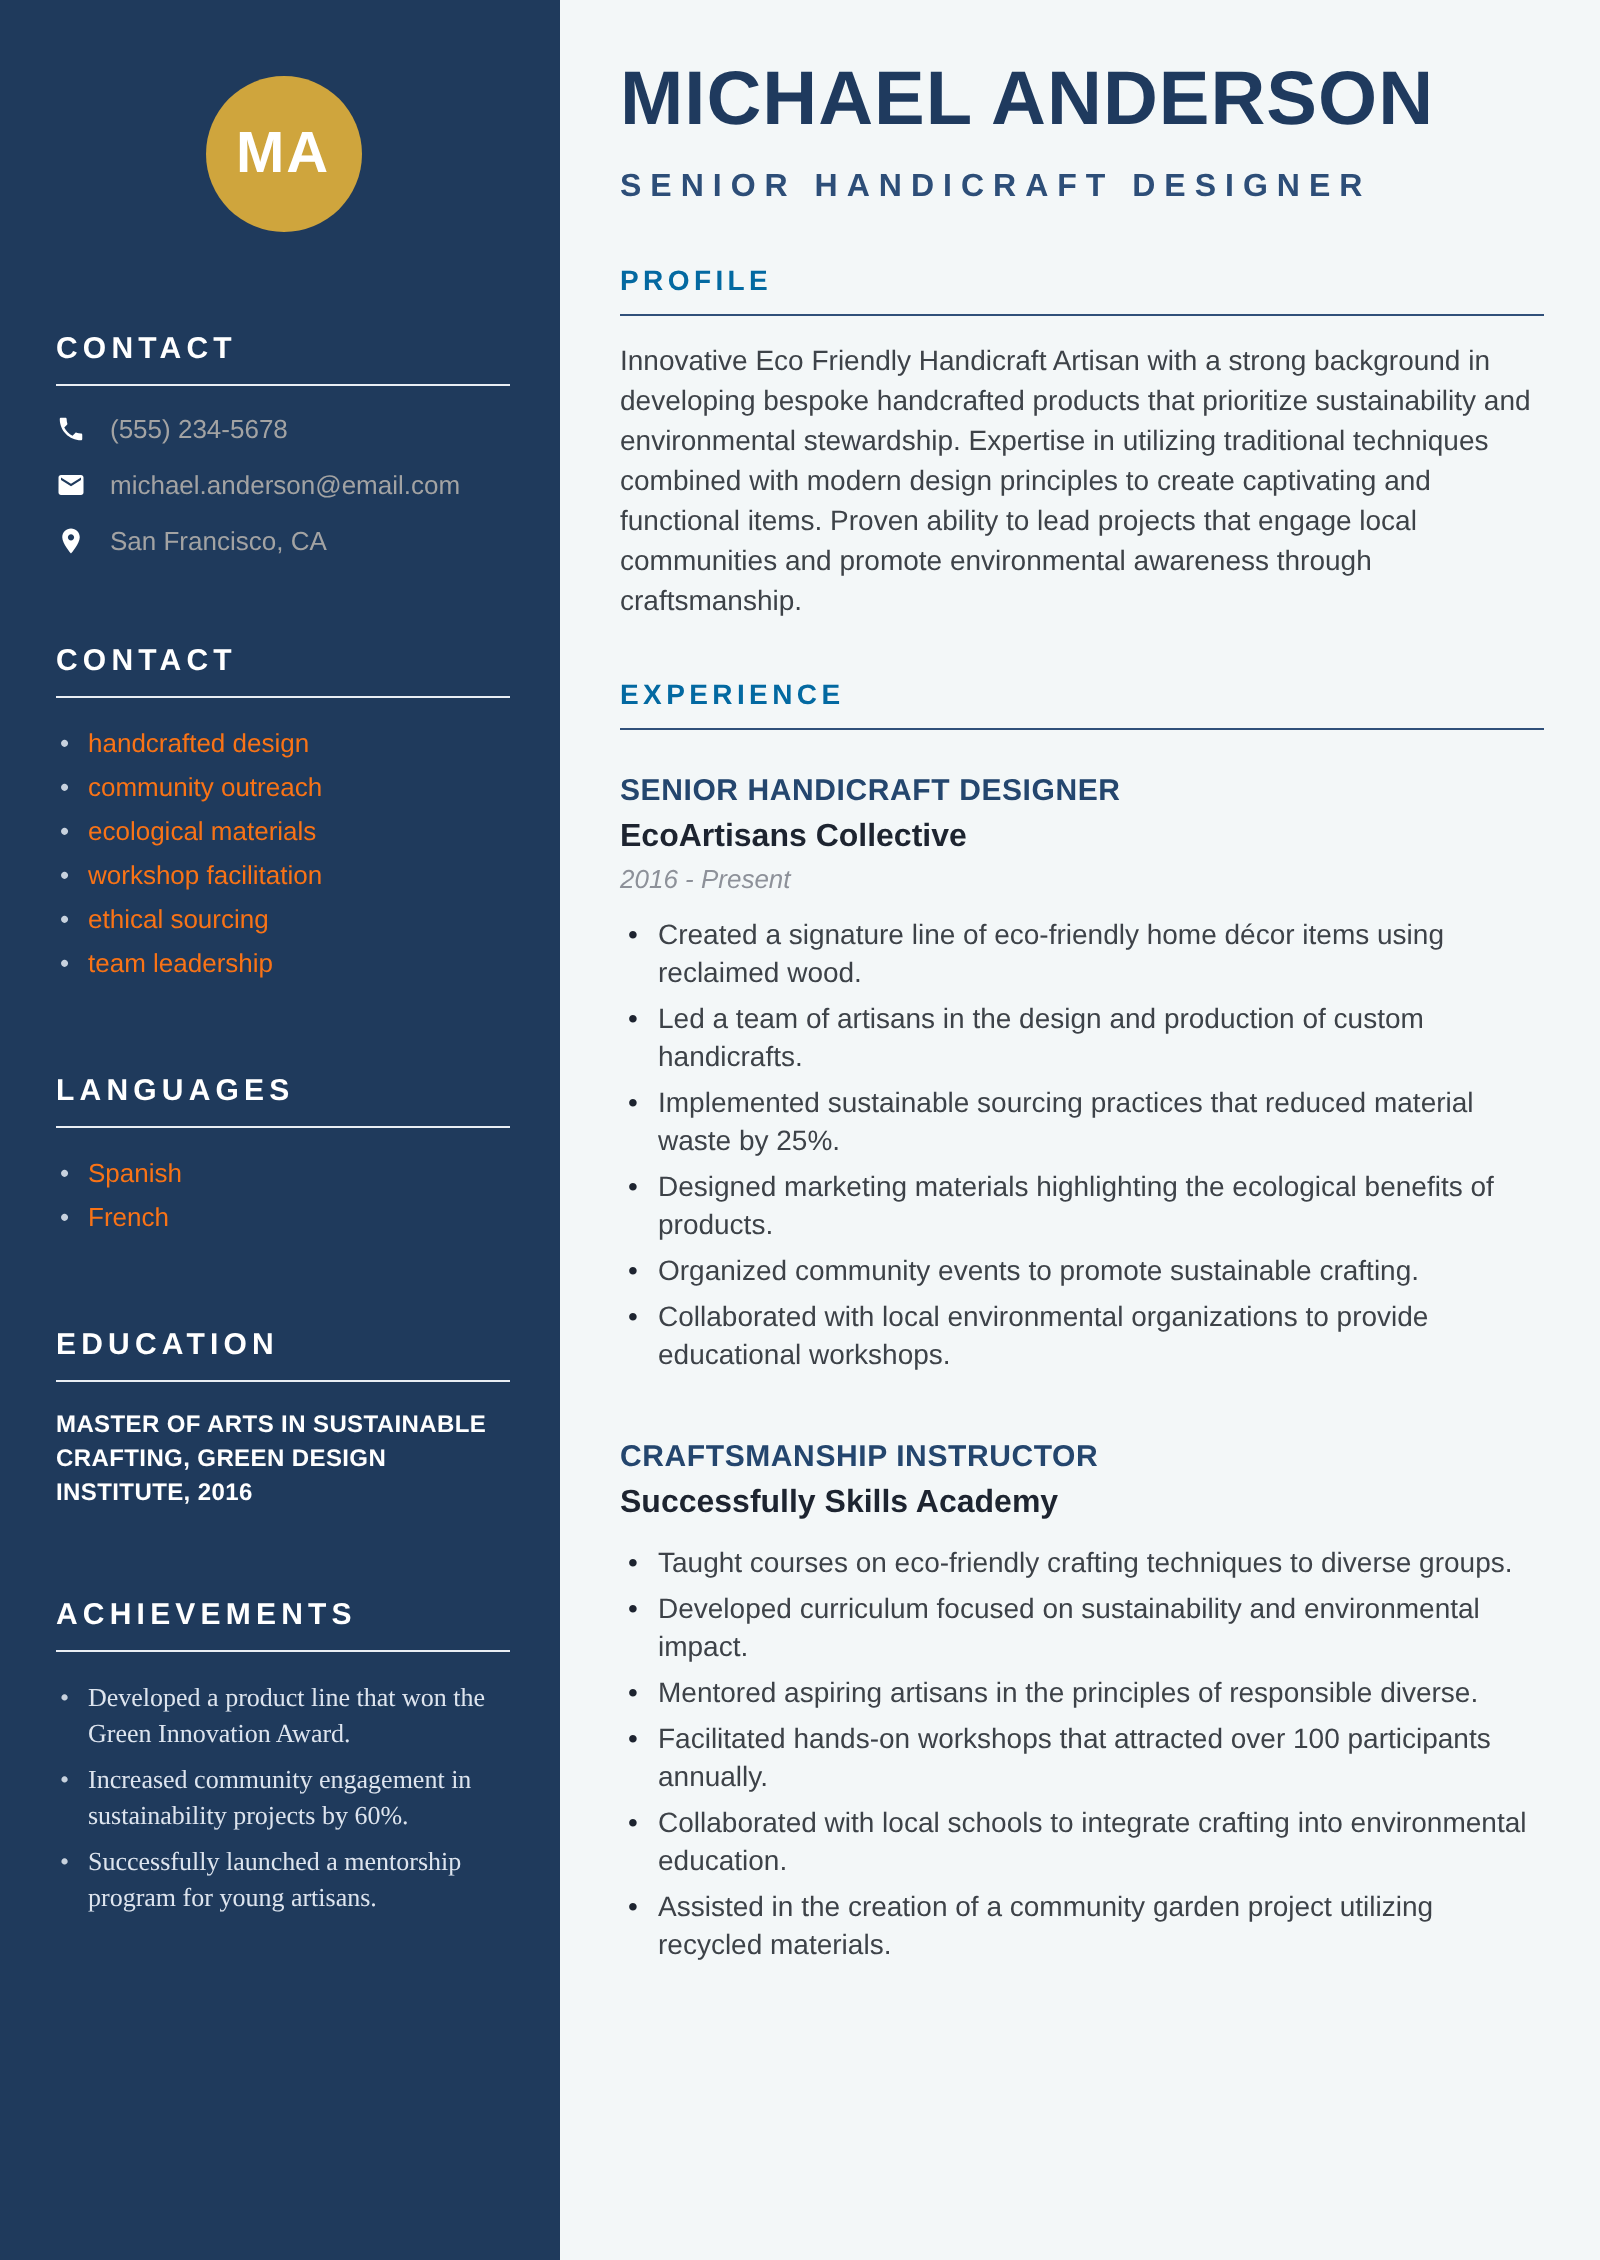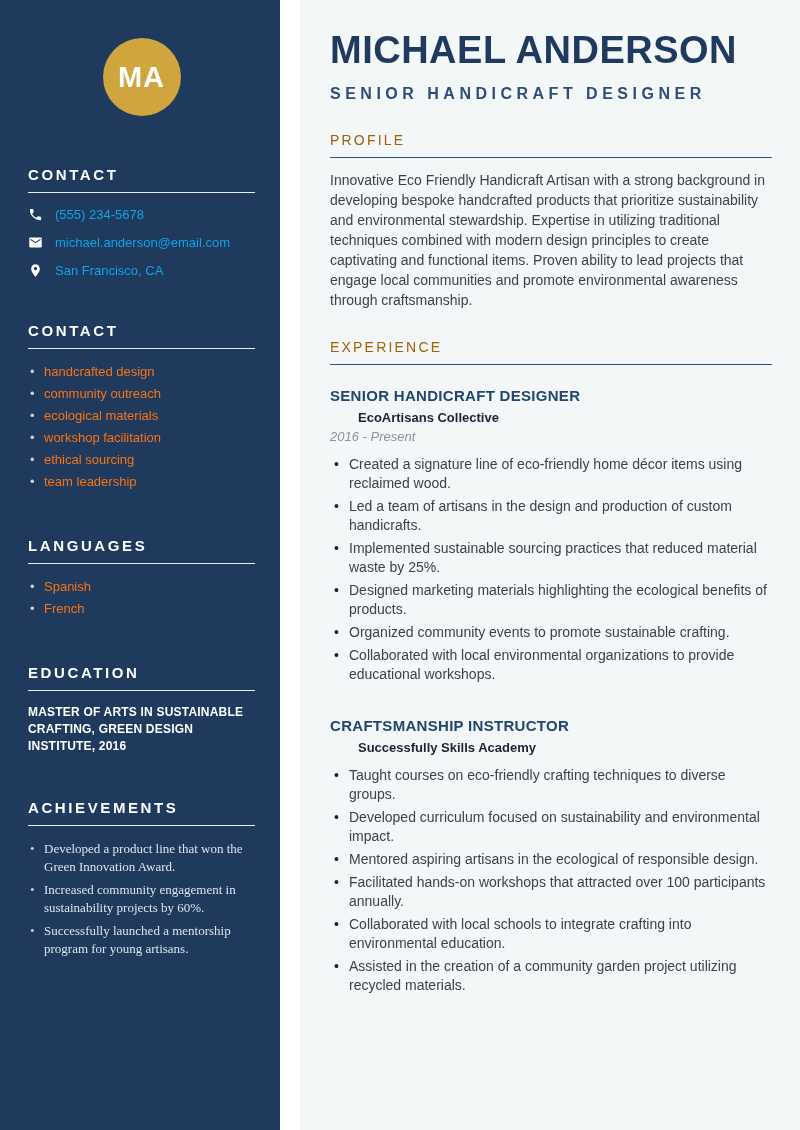--- a/index.html
+++ b/index.html
@@ -1,21 +1,21 @@
 <!DOCTYPE html>
 <html><head>
 <meta charset="utf-8">
 <style>
   * { margin:0; padding:0; box-sizing:border-box; }
   html,body { width:800px; }
   body {
     font-family:"Liberation Sans","DejaVu Sans",sans-serif;
     background:#ffffff;
   }
-  .page { display:flex; width:800px; min-height:1130px;gap:20px; }
+  .page { display:flex; width:800px; min-height:1130px; }
 
   
   .sidebar {
     width:280px; flex:0 0 280px;
     background:#1f3a5c;
     color:#dce4ed;
     padding:38px 25px 30px 28px;
   }
   .avatar {
     width:78px; height:78px; border-radius:50%;
@@ -28,21 +28,21 @@
   .sb-section.first { margin-top:50px; }
   .sb-h {
     color:#ffffff; font-size:15px; font-weight:700; letter-spacing:2.6px;
     padding-bottom:9px;
     border-bottom:1.5px solid #e9eef4;
   }
   .contact-rows { margin-top:14px; }
   .contact-row { display:flex; align-items:center; margin-bottom:13px; }
   .contact-row .cicon { width:15px; height:15px; flex:0 0 15px; margin-right:12px; }
   .contact-row .cicon svg { width:15px; height:15px; fill:#ffffff; display:block; }
-  .contact-row span { font-size:13px; color:#0ea5e9; }
+  .contact-row span { font-size:13px; color:#a3a3a3; }
   ul.sb-list { list-style:none; margin-top:12px; }
   ul.sb-list li {
     font-size:13px; color:#f97316; line-height:22px;
     padding-left:16px; position:relative;
   }
   ul.sb-list li::before {
     content:"•"; position:absolute; left:2px; color:#c8d2de;
   }
   .degree {
     margin-top:13px; color:#ffffff; font-weight:700; font-size:12px;
@@ -65,28 +65,28 @@
   .name {
     font-size:38px; font-weight:700; color:#1f3a5e;
     letter-spacing:0.5px; line-height:1.05;
   }
   .job-title-top {
     margin-top:14px;
     font-size:16px; font-weight:700; color:#2d4e78; letter-spacing:4.5px;
   }
   .m-section { margin-top:29px; }
   .m-h {
-    font-size:14px; font-weight:400; color:#a16207; letter-spacing:2.2px;
+    font-size:14px; font-weight:700; color:#0369a1; letter-spacing:2.2px;
     padding-bottom:9px; border-bottom:1px solid #30507a;
   }
   .profile-text { margin-top:12px; font-size:14px; line-height:20px; color:#3d4248; }
   .job { margin-top:22px; }
   .job + .job { margin-top:33px; }
   .job-title { font-size:15px; font-weight:700; color:#24466e; letter-spacing:0.3px; }
-  .company { margin-top:6px; font-size:13px; font-weight:700; color:#1d2430;margin-left:28px; }
+  .company { margin-top:6px; font-size:16px; font-weight:700; color:#1d2430; }
   .dates { margin-top:4px; font-size:13px; font-style:italic; color:#8d9199; }
   ul.job-bullets { list-style:none; margin-top:11px; }
   ul.job-bullets li {
     font-size:14px; line-height:19px; color:#3d4248;
     padding-left:19px; position:relative; margin-bottom:4px;
   }
   ul.job-bullets li::before { content:"•"; position:absolute; left:4px; color:#1d2430; }
 </style>
 </head>
 <body>
@@ -196,21 +196,21 @@
           </ul>
       </div>
 
       <div class="job">
         <div class="job-title">CRAFTSMANSHIP INSTRUCTOR</div>
         <div class="company">Successfully Skills Academy</div>
         <ul class="job-bullets">
 
         <li>Taught courses on eco-friendly crafting techniques to diverse groups.</li>
             <li>Developed curriculum focused on sustainability and environmental impact.</li>
-            <li>Mentored aspiring artisans in the ecological of responsible design.</li>
+            <li>Mentored aspiring artisans in the principles of responsible diverse.</li>
             <li>Facilitated hands-on workshops that attracted over 100 participants annually.</li>
             <li>Collaborated with local schools to integrate crafting into environmental education.</li>
             <li>Assisted in the creation of a community garden project utilizing recycled materials.</li>
           </ul>
       </div>
 
     </section>
 
   </main>
 </div>

